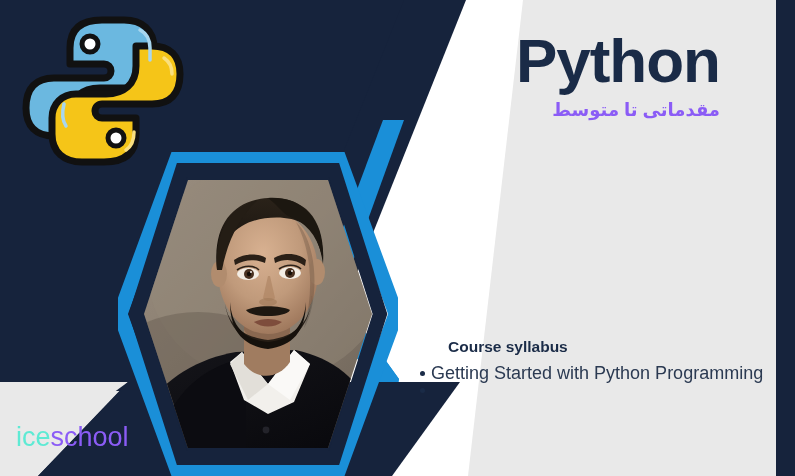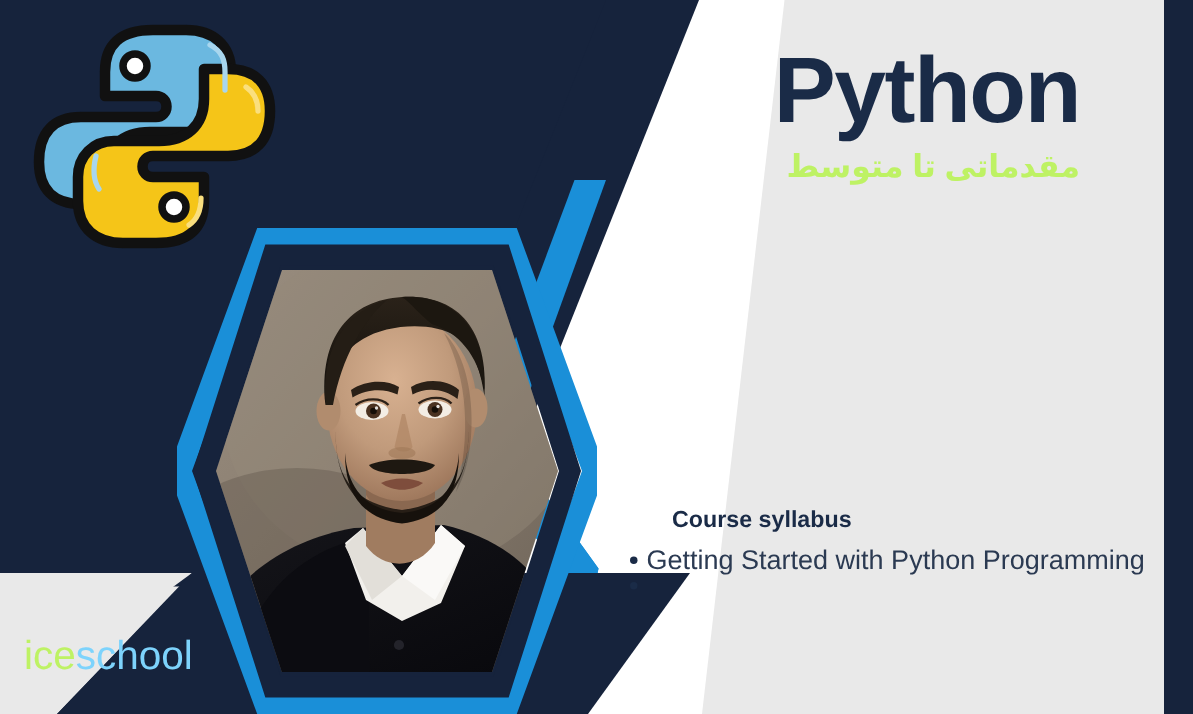--- a/index.html
+++ b/index.html
@@ -38,23 +38,23 @@
   }
   #course-title {
     font-size:62px;
     font-weight:bold;
     color:#1A2B47;
     letter-spacing:-1px;
     line-height:1.05;
   }
   #course-subtitle {
     margin-top:6px;
-    font-size:21px;
+    font-size:18px;
     font-weight:bold;
-    color:#bef264;
+    color:#8b5cf6;
     direction:rtl;
     letter-spacing:0px;
   }
 
   #syllabus-block {
     position:absolute; left:420px; top:338px;
     z-index:8;
     width:350px;
   }
   #syllabus-heading {
@@ -83,22 +83,22 @@
     top:-3px;
   }
 
   #brand-logo {
     position:absolute; left:16px; top:424px;
     z-index:9;
     font-size:27px;
     line-height:1;
     white-space:nowrap;
   }
-  #brand-ice  { color:#bef264; font-weight:400; }
-  #brand-school { color:#7dd3fc; font-weight:400; }
+  #brand-ice  { color:#5eead4; font-weight:400; }
+  #brand-school { color:#8b5cf6; font-weight:400; }
 </style>
 </head>
 <body>
 
 <div id="poster">
 
   <svg class="layer" id="bg-shapes" viewBox="0 0 795 476" preserveAspectRatio="none">
 
     <rect x="0" y="0" width="795" height="476" fill="#16233C"></rect>
 

